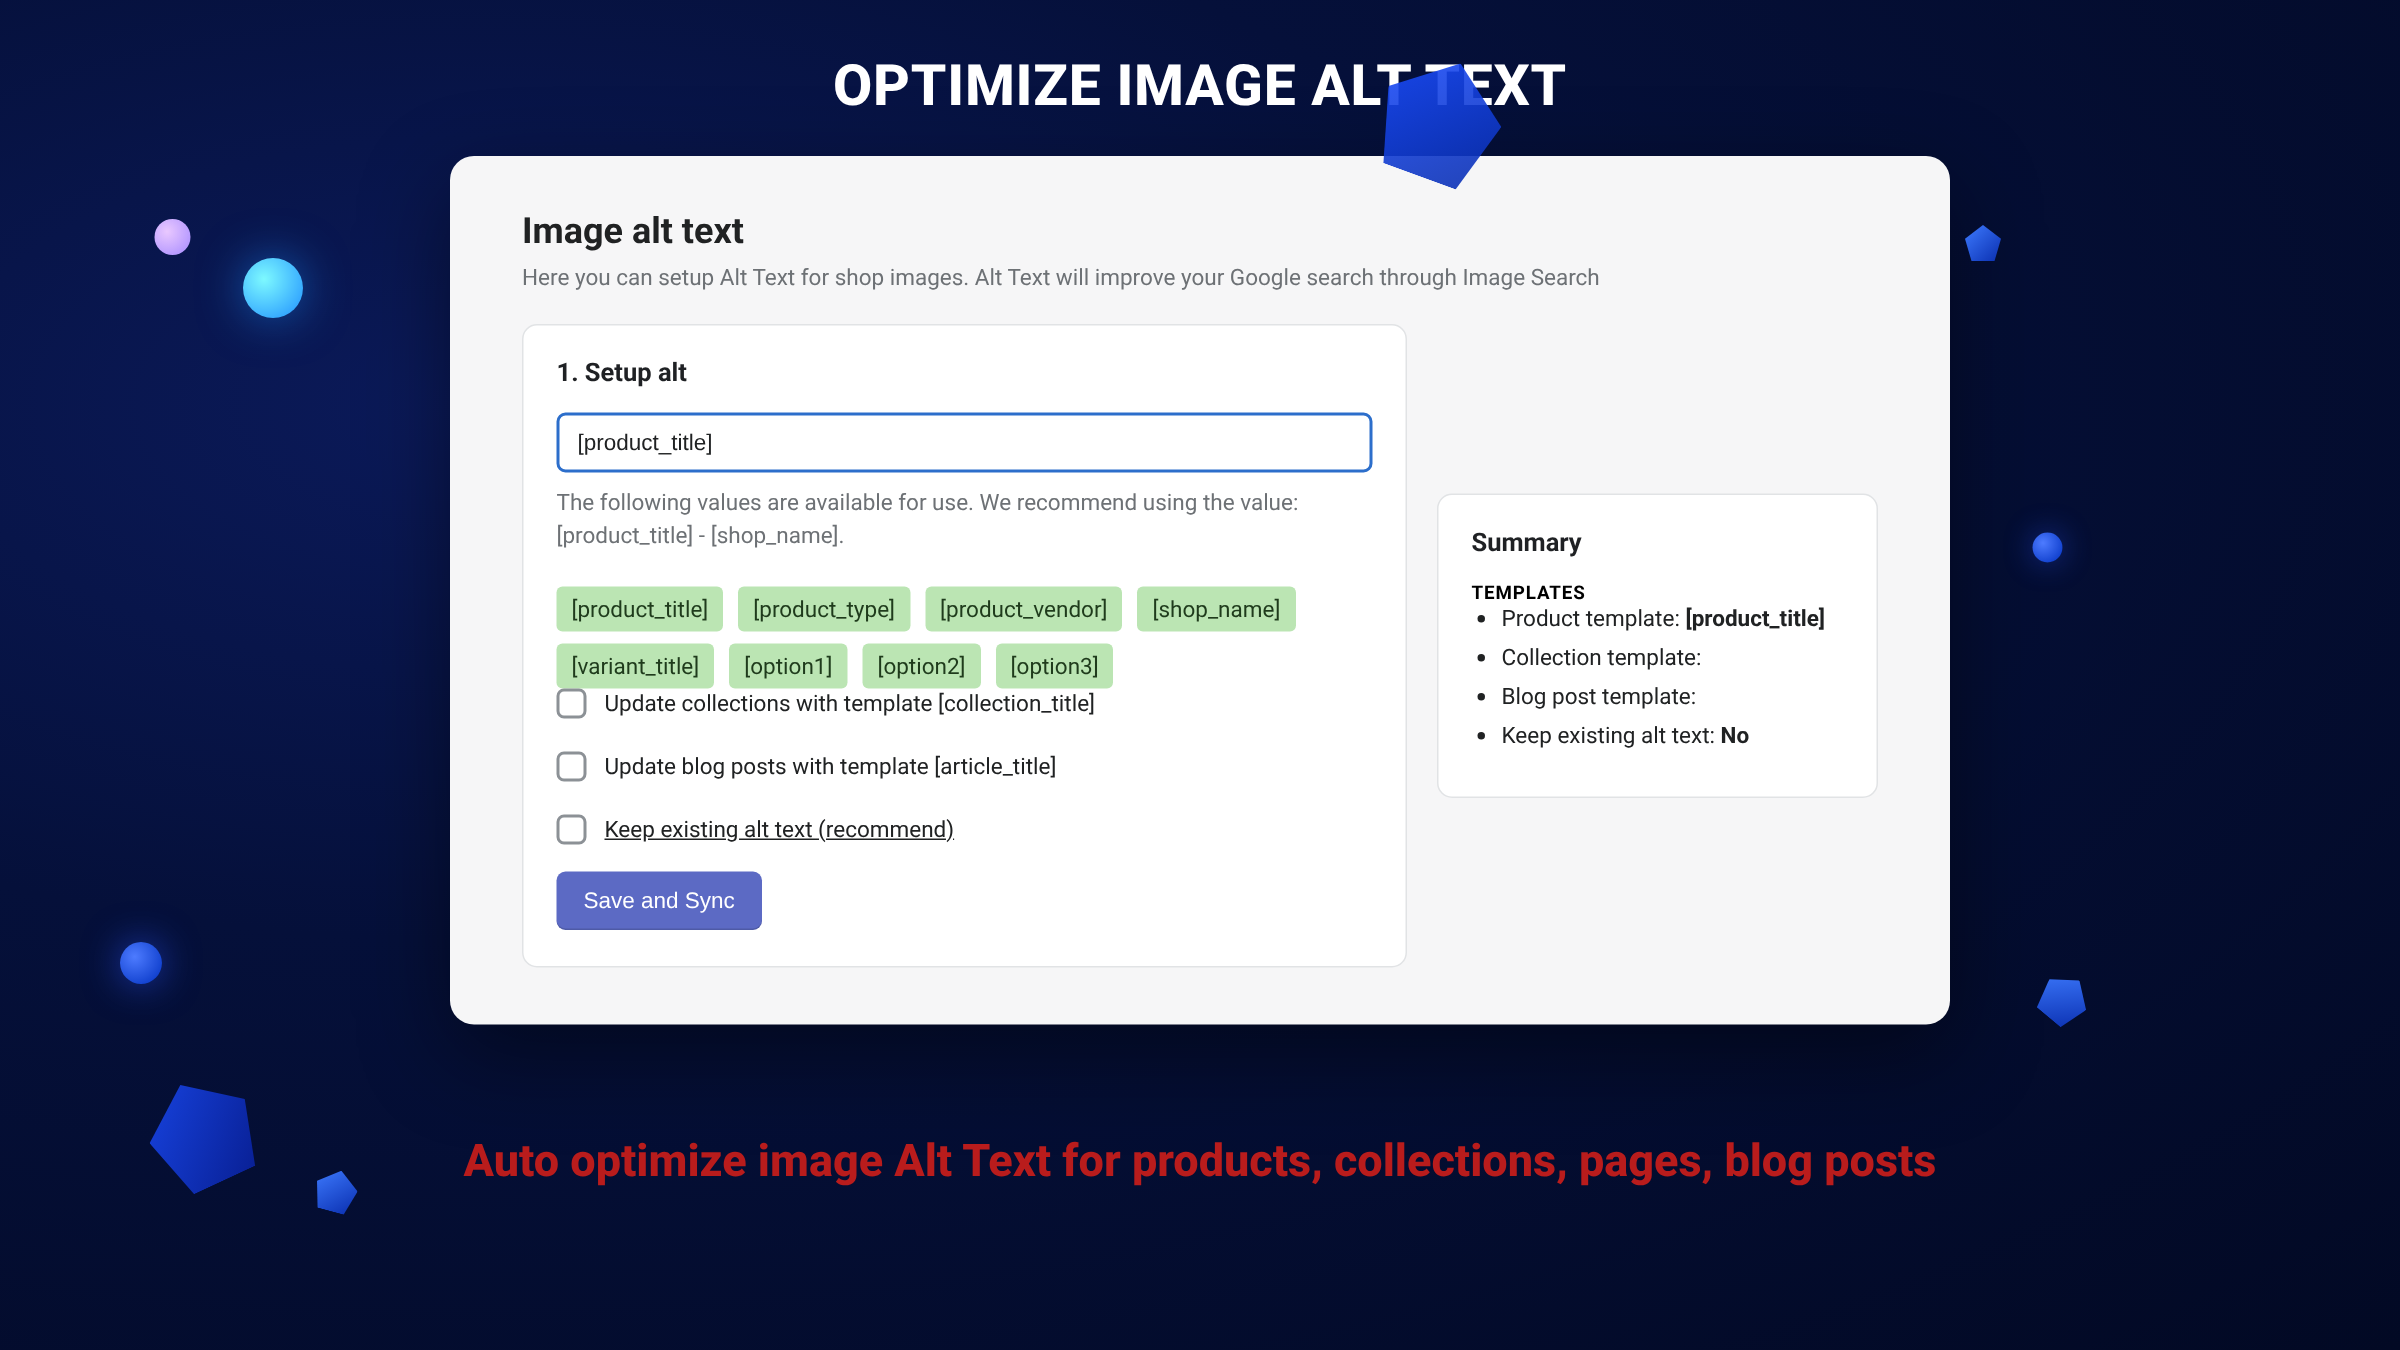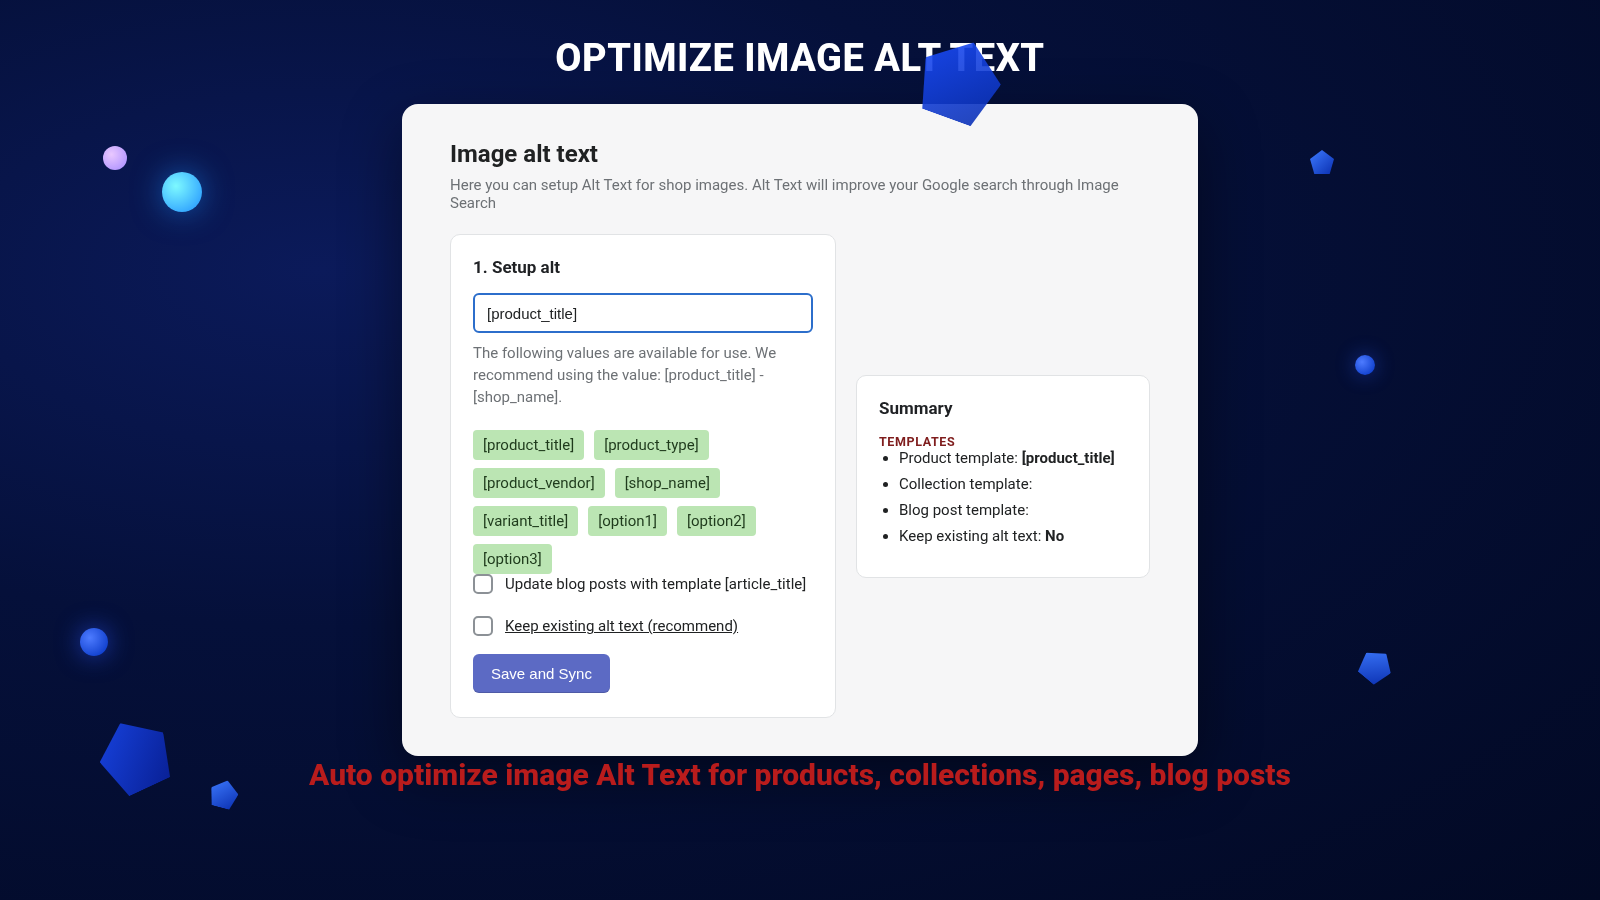--- a/index.html
+++ b/index.html
@@ -24,21 +24,21 @@
   .hero-title {
     color: #fff; text-align: center; font-weight: 800; letter-spacing: .5px;
     font-size: 38px; padding-top: 36px; text-transform: uppercase;
   }
   .hero-sub {
     color: #b91c1c; text-align: center; font-weight: 800; font-size: 30px;
     position: absolute; bottom: 108px; left: 0; right: 0;
   }
 
   .panel {
-    width: 796px; margin: 24px auto 0; background: #f6f6f7; border-radius: 16px;
+    width: 1000px; margin: 24px auto 0; background: #f6f6f7; border-radius: 16px;
     padding: 36px 48px 38px; box-shadow: 0 20px 60px rgba(0,0,0,.45);
   }
   .panel-title { font-size: 24px; font-weight: 700; color: #202223; margin-bottom: 8px; }
   .panel-desc { font-size: 15px; color: #6d7175; margin-bottom: 22px; }
 
   .cards { display: flex; gap: 20px; align-items: center; }
   .card {
     background: #ffffff; border: 1px solid #e1e3e5; border-radius: 10px;
     padding: 22px 22px 24px;
   }
@@ -67,21 +67,21 @@
   .checkbox {
     width: 20px; height: 20px; border: 2px solid #8c9196; border-radius: 5px; background:#fff; cursor:pointer;
   }
 
   .primary-btn {
     background: #5c6ac4; color: #fff; border: none; border-radius: 6px;
     padding: 11px 18px; font-size: 15px; font-weight: 500; cursor: pointer;
     box-shadow: inset 0 -1px 0 rgba(0,0,0,.15);
   }
 
-  .side-label { font-size: 12.5px; letter-spacing: .6px; font-weight: 700; color:#7f1d1d; margin-bottom: 0;}
+  .side-label { font-size: 12.5px; letter-spacing: .6px; font-weight: 700; color:#000000; margin-bottom: 0;}
   .side-list { list-style: disc; padding-left: 20px; }
   .side-list li { font-size: 15px; color:#202223; margin-bottom: 8px; }
   .side-list li strong { font-weight: 700; }
 </style>
 </head>
 <body>
 
 <div class="orb orb1"></div>
 <div class="orb orb2"></div>
 <div class="orb orb3"></div>
@@ -112,20 +112,24 @@
         <span class="tag">[shop_name]</span>
         <span class="tag">[variant_title]</span>
         <span class="tag">[option1]</span>
         <span class="tag">[option2]</span>
         <span class="tag">[option3]</span>
       </div>
 
 
       <div class="check-row">
         <div class="checkbox" role="checkbox" aria-checked="false"></div>
+        <span>Update collections with template [collection_title]</span>
+      </div>
+      <div class="check-row">
+        <div class="checkbox" role="checkbox" aria-checked="false"></div>
         <span>Update blog posts with template [article_title]</span>
       </div>
       <div class="check-row">
         <div class="checkbox" role="checkbox" aria-checked="false"></div>
         <span>Keep existing alt text (recommend)</span>
       </div>
 
       <button class="primary-btn">Save and Sync</button>
     </div>
 

